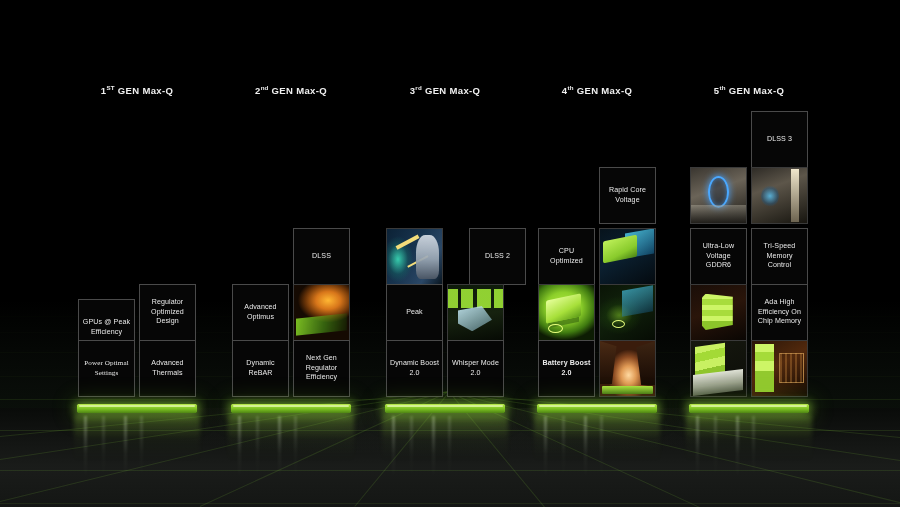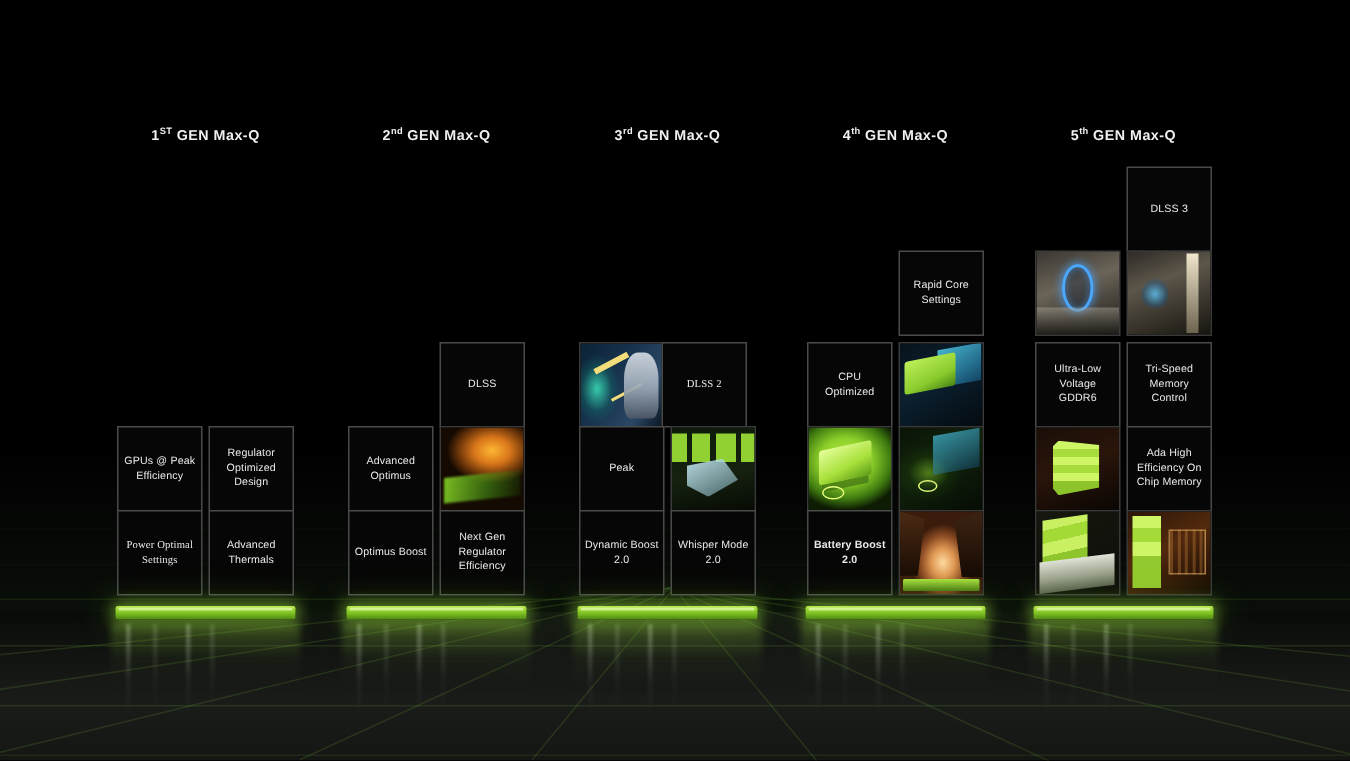--- a/index.html
+++ b/index.html
@@ -320,21 +320,21 @@
 
 
   <div id="labels-layer">
       <div class="gen-label" style="left: 57px; top: 84px; width: 160px;"><span>1</span><sup>ST</sup><span> GEN Max-Q</span></div>
       <div class="gen-label" style="left: 211px; top: 84px; width: 160px;"><span>2</span><sup>nd</sup><span> GEN Max-Q</span></div>
       <div class="gen-label" style="left: 365px; top: 84px; width: 160px;"><span>3</span><sup>rd</sup><span> GEN Max-Q</span></div>
       <div class="gen-label" style="left: 517px; top: 84px; width: 160px;"><span>4</span><sup>th</sup><span> GEN Max-Q</span></div>
       <div class="gen-label" style="left: 669px; top: 84px; width: 160px;"><span>5</span><sup>th</sup><span> GEN Max-Q</span></div>
     </div>
   <div id="tiles-layer">
-      <div class="tile" style="left: 78px; top: 284px;">
+      <div class="tile" style="left: 78px; top: 299px;">
         <div class="cap">GPUs @ Peak Efficiency</div>
       </div>
       <div class="tile" style="left: 139px; top: 284px;">
         <div class="cap">Regulator Optimized Design</div>
       </div>
       <div class="tile" style="left: 78px; top: 340px; font-family: Liberation Serif, serif;">
         <div class="cap">Power Optimal Settings</div>
       </div>
       <div class="tile" style="left: 139px; top: 340px; align-items: center;">
         <div class="cap">Advanced Thermals</div>
@@ -342,45 +342,45 @@
       <div class="tile" style="left: 293px; top: 228px;">
         <div class="cap">DLSS</div>
       </div>
       <div class="tile" style="left: 232px; top: 284px;">
         <div class="cap">Advanced Optimus</div>
       </div>
       <div class="tile img" style="left: 293px; top: 284px;">
         <div class="art art-laptop-orange"></div>
       </div>
       <div class="tile" style="left: 232px; top: 340px;">
-        <div class="cap">Optimus Boost</div>
+        <div class="cap">Dynamic ReBAR</div>
       </div>
       <div class="tile" style="left: 293px; top: 340px;">
         <div class="cap">Next Gen Regulator Efficiency</div>
       </div>
       <div class="tile img" style="left: 386px; top: 228px;">
         <div class="art art-game-blue"></div>
       </div>
-      <div class="tile" style="left: 441px; top: 228px; font-family: Liberation Serif, serif;">
+      <div class="tile" style="left: 469px; top: 228px;">
         <div class="cap">DLSS 2</div>
       </div>
       <div class="tile" style="left: 386px; top: 284px;">
         <div class="cap">Peak</div>
       </div>
       <div class="tile img" style="left: 447px; top: 284px;">
         <div class="art art-circuit-green"></div>
       </div>
       <div class="tile" style="left: 386px; top: 340px;">
         <div class="cap">Dynamic Boost 2.0</div>
       </div>
       <div class="tile" style="left: 447px; top: 340px;">
         <div class="cap">Whisper Mode 2.0</div>
       </div>
       <div class="tile" style="left: 599px; top: 167px;">
-        <div class="cap">Rapid Core Settings</div>
+        <div class="cap">Rapid Core Voltage</div>
       </div>
       <div class="tile" style="left: 538px; top: 228px;">
         <div class="cap">CPU Optimized</div>
       </div>
       <div class="tile img" style="left: 599px; top: 228px;">
         <div class="art art-chip-cyan"></div>
       </div>
       <div class="tile img" style="left: 538px; top: 284px;">
         <div class="art art-chip-bright"></div>
       </div>

